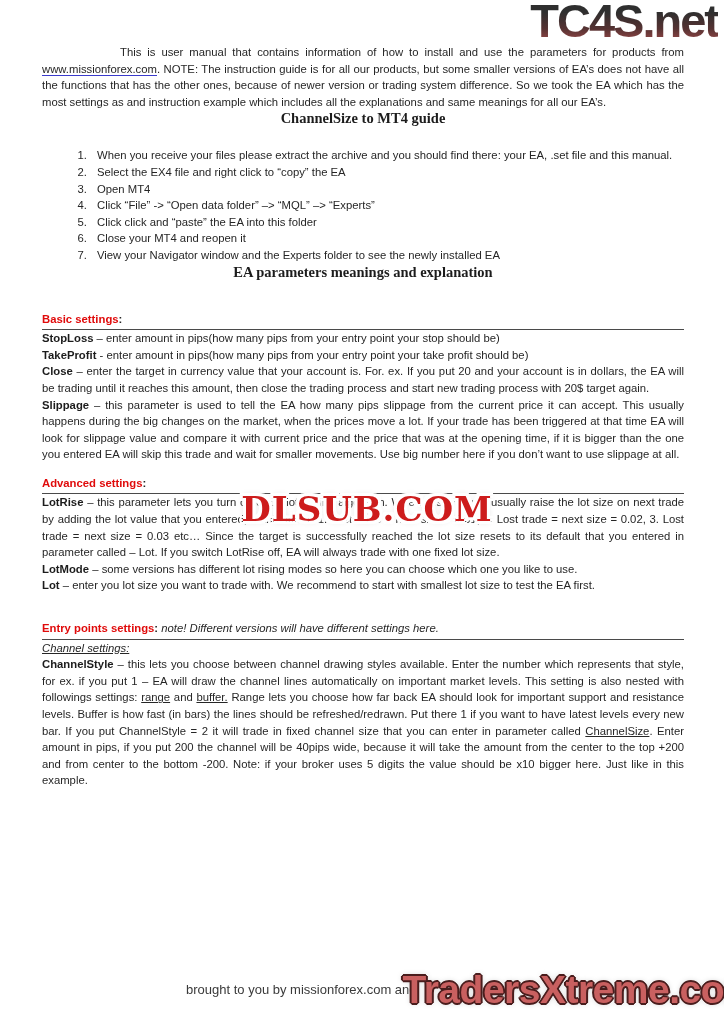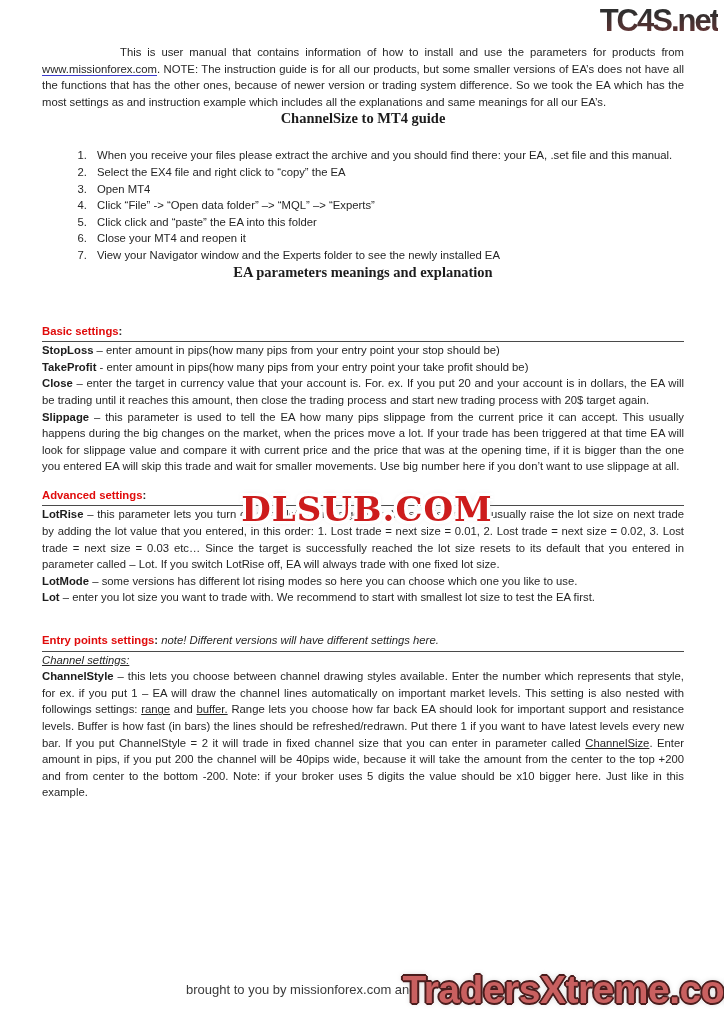--- a/index.html
+++ b/index.html
@@ -21,21 +21,21 @@
     top: 44px;
     width: 642px;
   }
   
   .tc4s-logo {
     position: absolute;
     top: 0px;
     right: 6px;
     font-family: "Liberation Sans", sans-serif;
     font-weight: bold;
-    font-size: 31px;
+    font-size: 47px;
     line-height: 41px;
     letter-spacing: -2px;
     background: linear-gradient(#2f2f2f 30%, #553232 70%, #8a4343 95%);
     -webkit-background-clip: text;
     background-clip: text;
     color: transparent;
     z-index: 5;
   }
   .intro {
     margin: 0;
@@ -60,21 +60,21 @@
   .head-params  { margin-top: 38px; }
   ol.steps {
     margin: 21px 0 0 0;
     padding-left: 48px;
   }
   ol.steps li {
     padding-left: 7px;
     text-align: left;
   }
   .sec-head {
-    margin-top: 43px;
+    margin-top: 31px;
     font-weight: bold;
     border-bottom: 1px solid #4a4a4a;
     padding-bottom: 2px;
   }
   .sec-head .red { color: #e00b0b; }
   .sec-head .colon { color: #262626; }
   .sec-head .note { color: #262626; font-weight: normal; font-style: italic; }
   .sec-head.advanced { margin-top: 12px; }
   .sec-head.entry { margin-top: 26px; }
   p.def { margin: 0; text-align: justify; }

